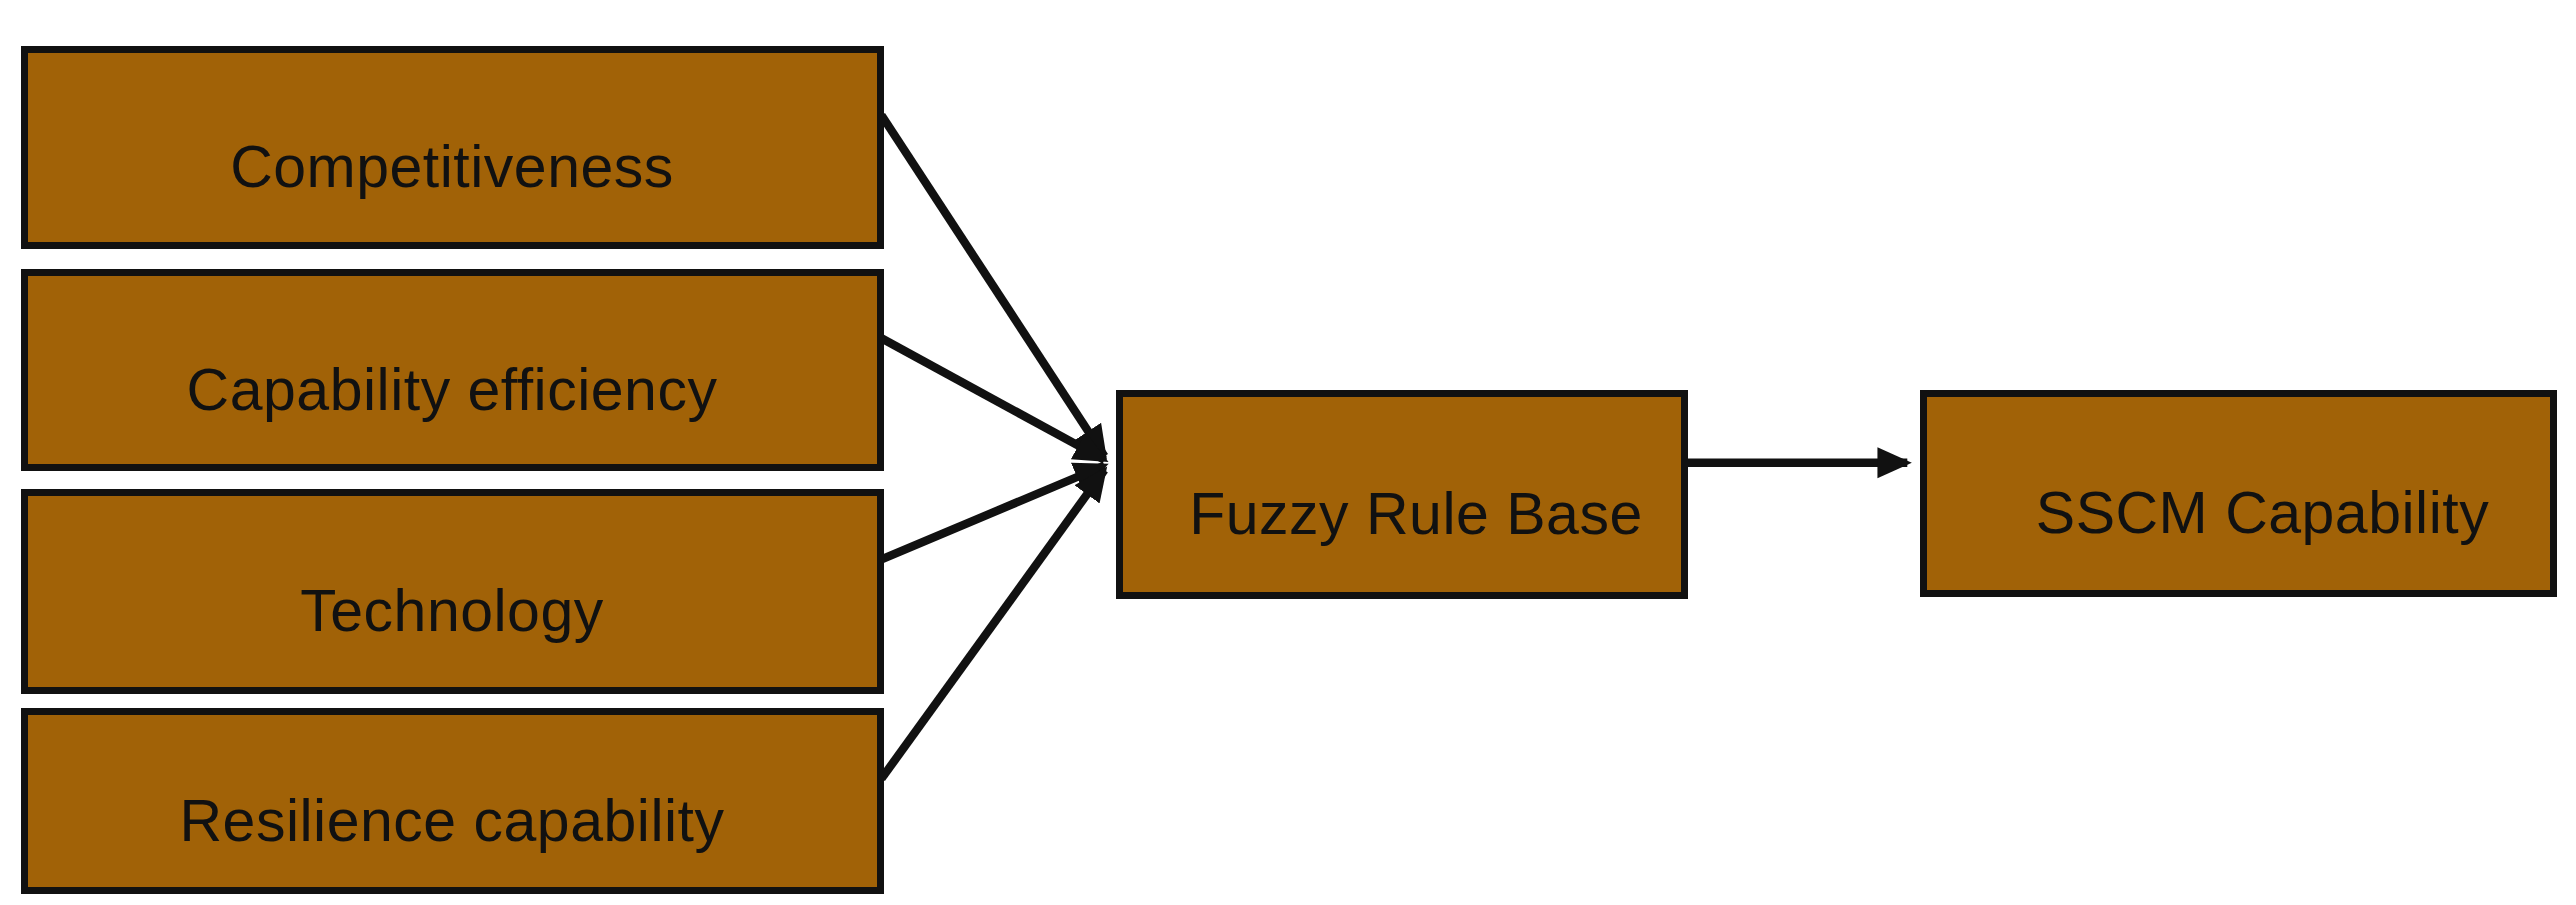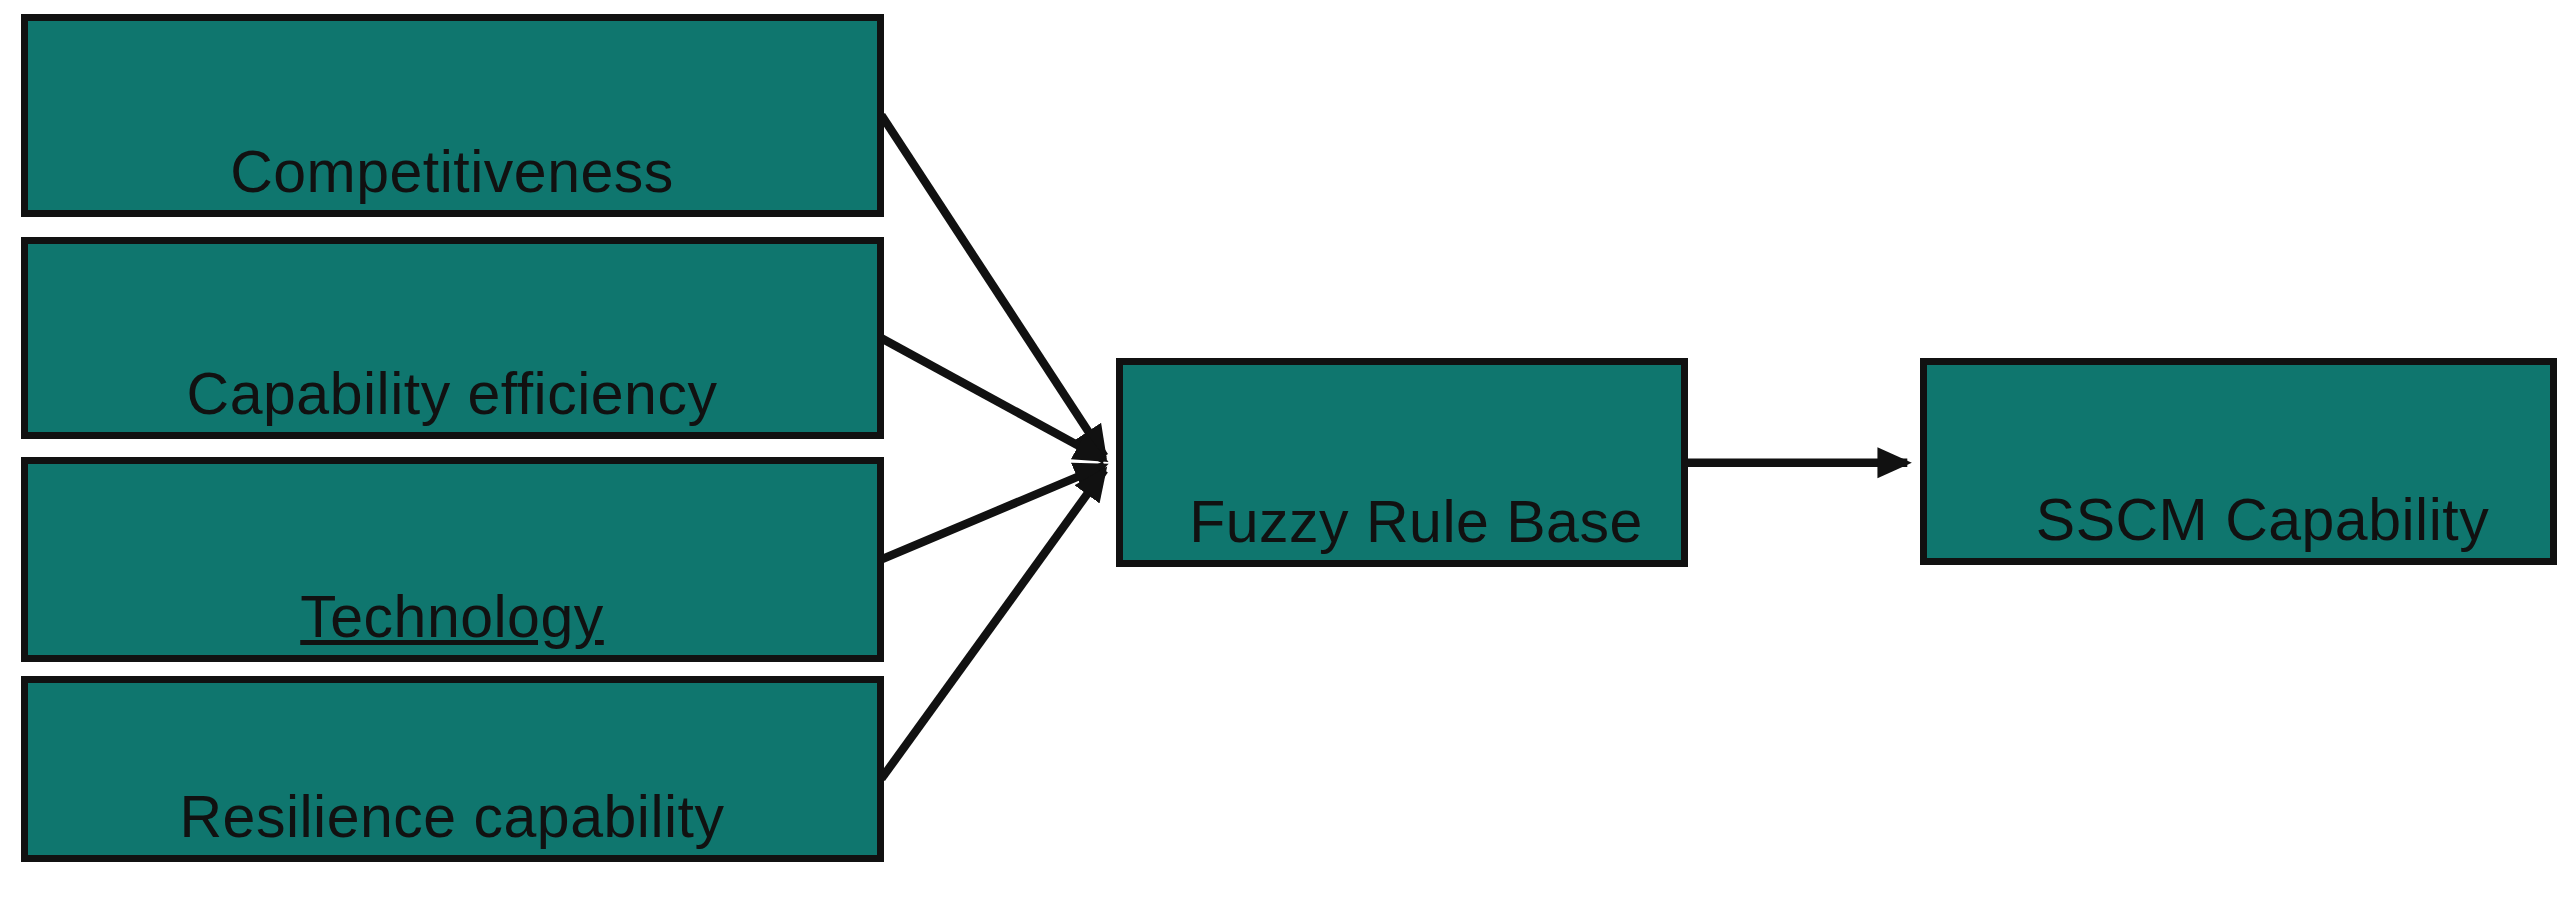--- a/index.html
+++ b/index.html
@@ -21,35 +21,36 @@
     left: 0;
     top: 0;
     width: 2576px;
     height: 905px;
     display: block;
   }
   .node {
     position: absolute;
     box-sizing: border-box;
     border: 7.4px solid #111111;
-    background: #0f766e;
+    background: #a16207;
     display: flex;
     justify-content: center;
-    align-items: flex-end;
+    align-items: center;
     padding-top: 41px;
     font-size: 59px;
     line-height: 1.25;
     letter-spacing: 0.5px;
     white-space: nowrap;
+    margin-top: 32px;
   }
   
   .input-box       { left: 20.5px;  width: 863px; }
   .input-box.b1    { top: 14px;  height: 203px; }
   .input-box.b2    { top: 237px; height: 202px; }
-  .input-box.b3    { top: 457px; height: 205px; text-decoration: underline; }
+  .input-box.b3    { top: 457px; height: 205px; }
   .input-box.b4    { top: 676px; height: 186px; }
   
   .process-box     { left: 1116px; top: 358px; width: 572px; height: 209px; padding-left: 28px; }
   
   .output-box      { left: 1920px; top: 358px; width: 637px; height: 207px; padding-left: 48px; }
 </style>
 </head>
 <body>
 
 <div class="diagram">

